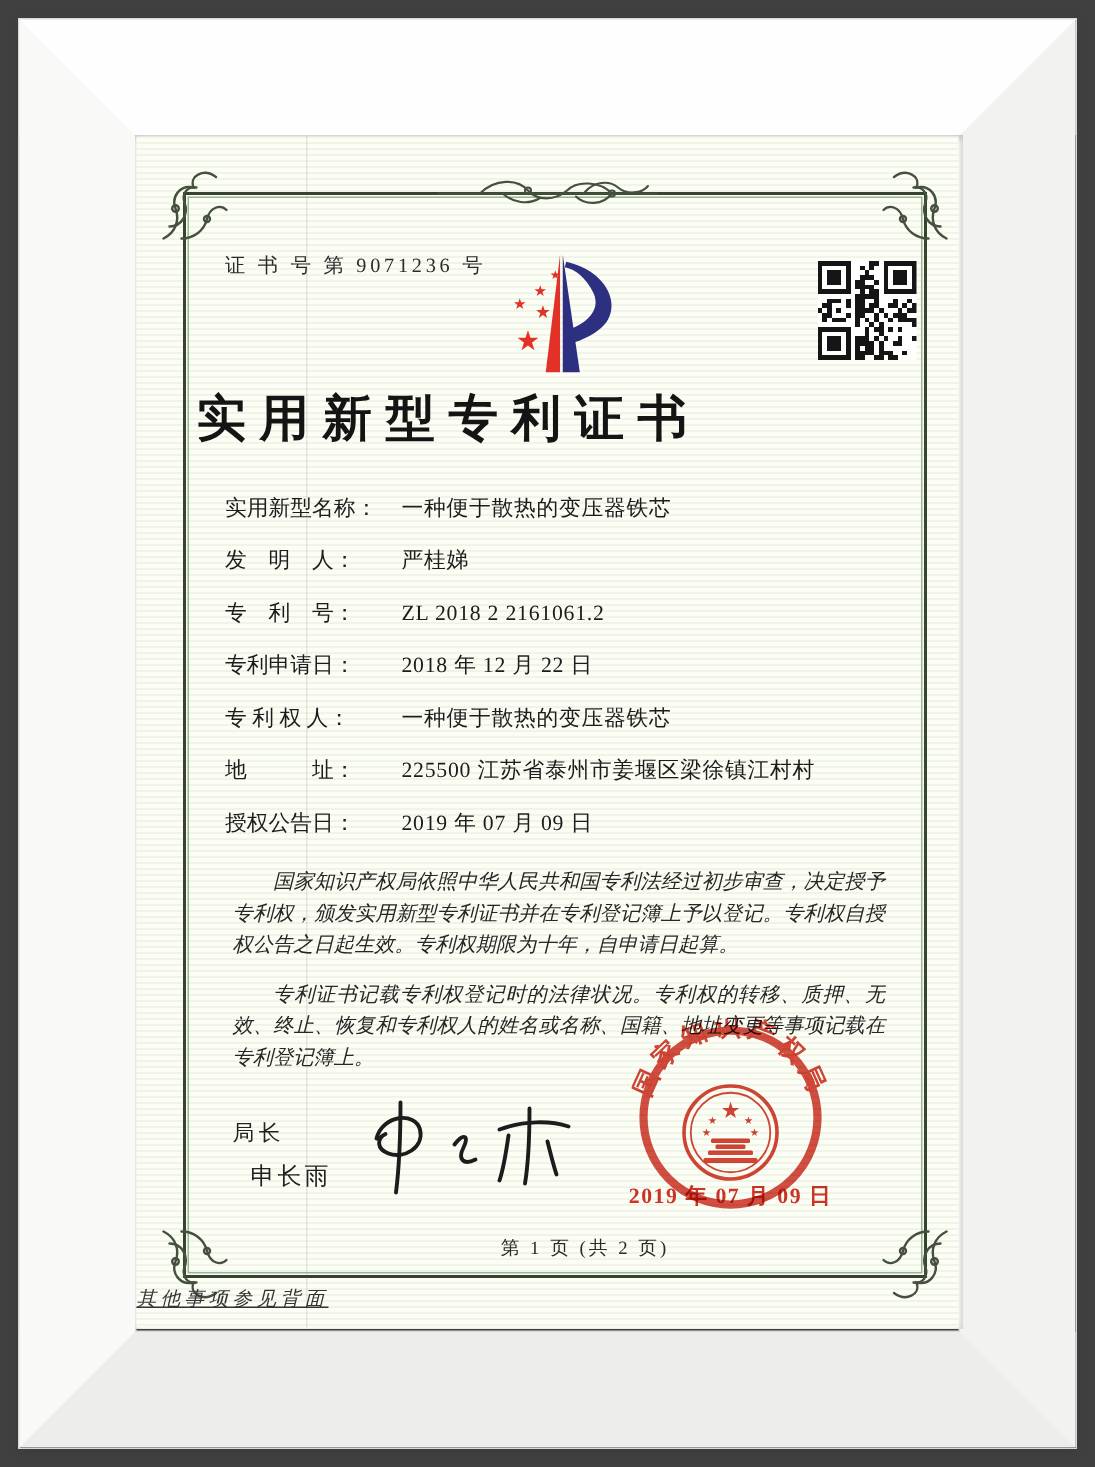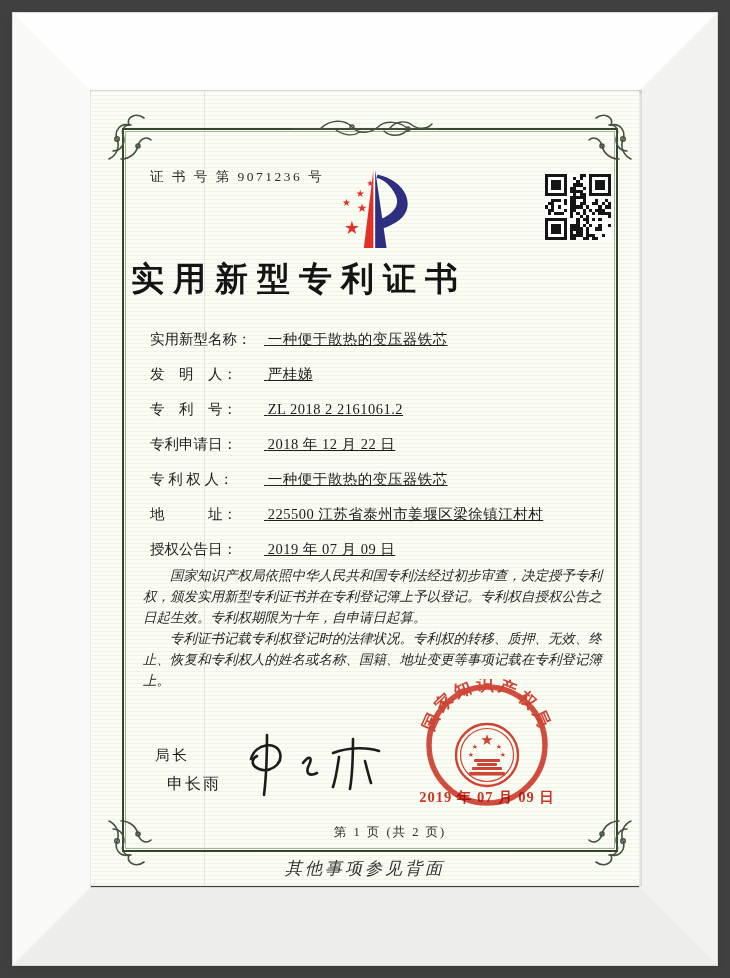--- a/index.html
+++ b/index.html
@@ -48,43 +48,43 @@
   
   .cert-number{position:absolute;left:59px;top:77px;font-size:13.5px;letter-spacing:2.5px;color:#2b2b2b;}
   .logo{position:absolute;left:231px;top:72px;width:100px;height:92px;}
   .qr{position:absolute;left:454px;top:83px;width:66px;height:66px;}
   .page-title{
     position:absolute;left:31px;right:21px;top:166px;
     text-align:left;font-size:33px;font-weight:bold;letter-spacing:9px;color:#141414;
     text-indent:9px;
   }
   
-  .fields{position:absolute;left:59px;top:231px;right:28px;font-size:14.5px;text-decoration:underline;}
+  .fields{position:absolute;left:59px;top:231px;right:28px;font-size:14.5px;}
   .frow{height:35px;line-height:35px;white-space:nowrap;position:relative;}
   .flabel{display:inline-block;width:114px;color:#1c1c1c;}
   .fvalue{color:#1c1c1c;letter-spacing:.5px;}
   .fpair2{position:absolute;left:222px;top:0;}
   
   .paras{position:absolute;left:52px;top:474px;width:459px;font-size:13.5px;line-height:21px;
     font-style:italic;color:#262626;text-align:justify;}
-  .paras p{margin:0;text-indent:2em;}
+  .paras p{margin:12px;text-indent:2em;}
   
   .signer-title{position:absolute;left:64px;top:655px;font-size:14.5px;letter-spacing:3px;color:#222;}
   .signer-name{position:absolute;left:76px;top:683px;font-size:16px;letter-spacing:2px;color:#222;}
   .signature{position:absolute;left:146px;top:638px;width:150px;height:72px;}
   
   .seal{position:absolute;left:330px;top:588px;width:132px;height:132px;mix-blend-mode:multiply;opacity:.92;}
   .seal-date{
     position:absolute;left:306px;top:697px;width:180px;text-align:center;
     color:#cf3526;font-size:14.5px;font-weight:bold;letter-spacing:1px;
     mix-blend-mode:multiply;
   }
   
   .page-indicator{position:absolute;left:31px;right:21px;top:733px;text-align:center;font-size:12.5px;letter-spacing:2px;color:#2a2a2a;padding-left:40px;}
-  .back-note{position:absolute;left:0;right:0;top:766px;text-align:center;font-size:17px;font-style:italic;letter-spacing:3px;color:#333;}
+  .back-note{position:absolute;left:0;right:0;top:766px;text-align:left;font-size:13px;font-style:italic;letter-spacing:3px;color:#333;text-decoration:underline;}
 </style>
 </head>
 <body>
 
 <div class="scene">
   <div class="frame"></div>
   <div class="opening"></div>
 
   <div class="paper">
     <div class="fold-line"></div>

